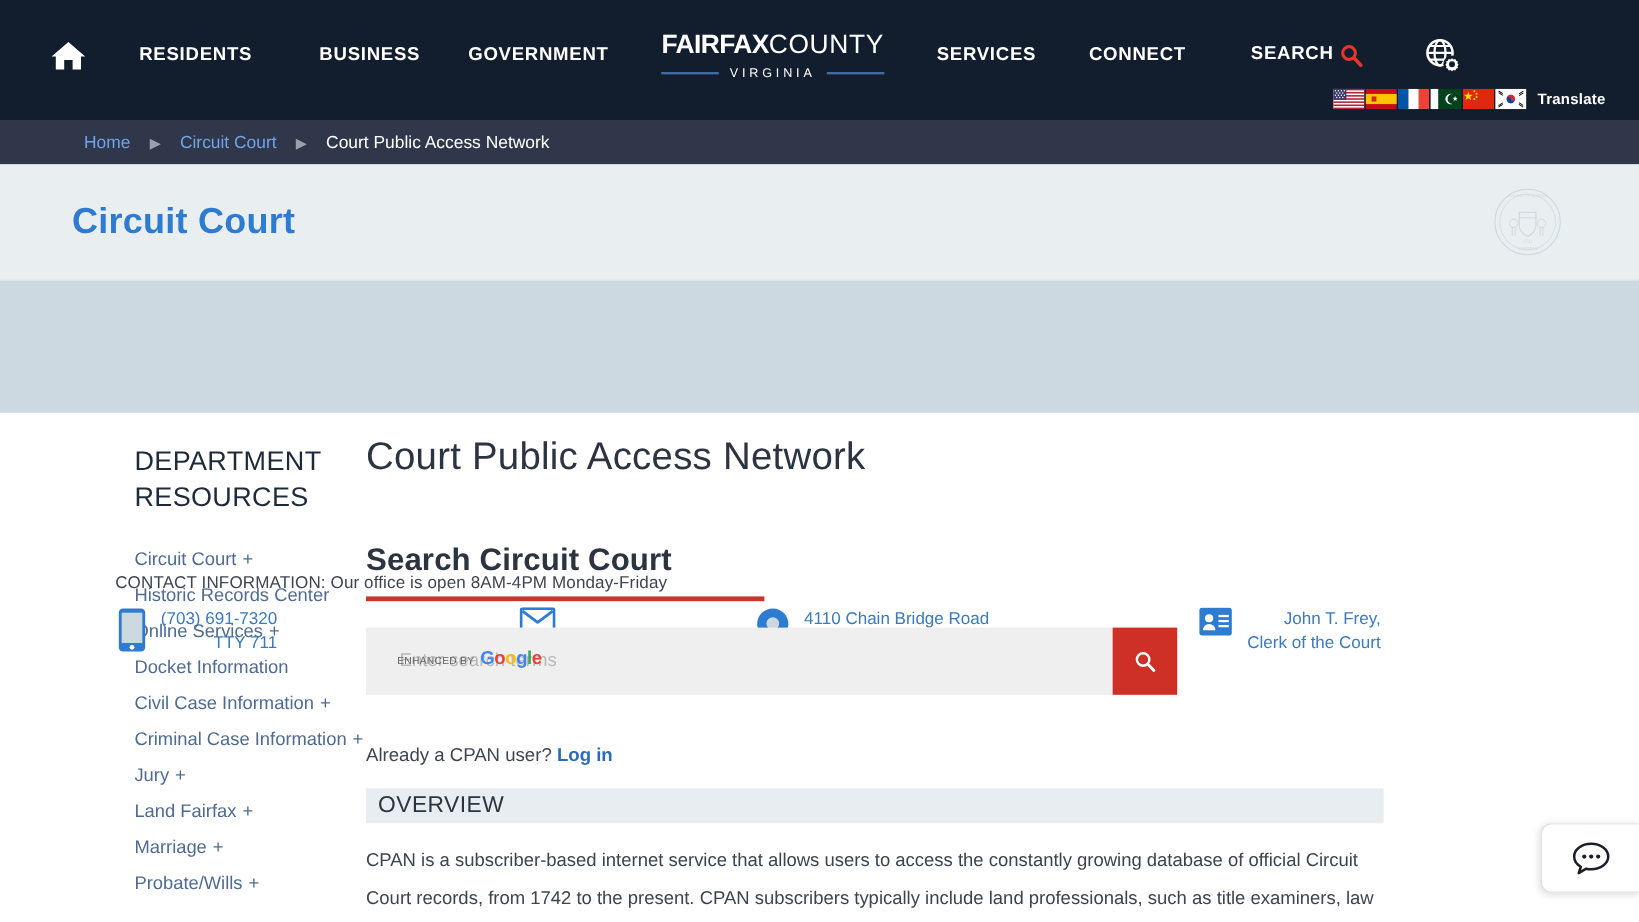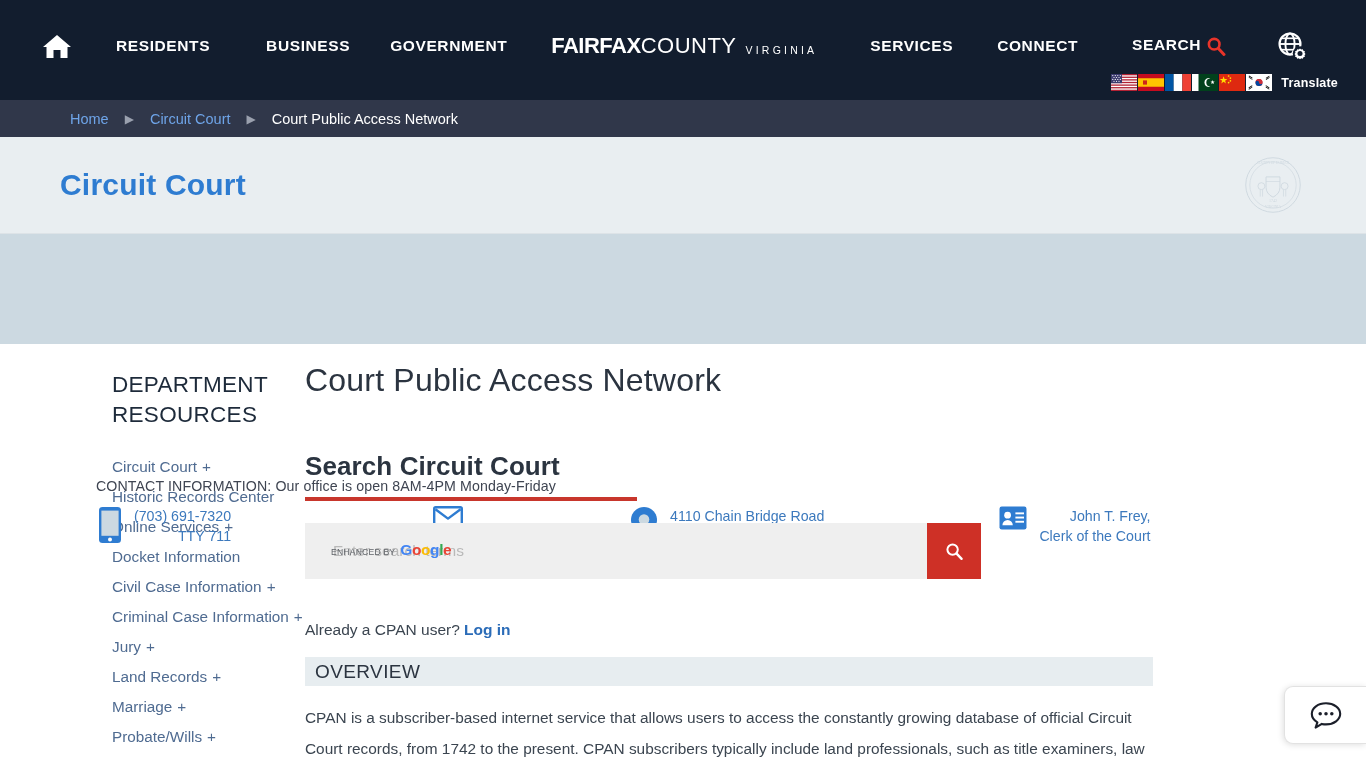--- a/index.html
+++ b/index.html
@@ -41,21 +41,21 @@
     white-space: nowrap;
     cursor: pointer;
   }
   .nav-spacer-1 { width: 56px; }
   .nav-spacer-2 { width: 40px; }
   .nav-spacer-5 { width: 44px; }
   .nav-spacer-6 { width: 54px; }
 
   .brand {
     display: flex;
-    flex-direction: row;
+    flex-direction: column;
     align-items: center;
     margin: 0 44px;
     cursor: pointer;
   }
   .brand-top {
     font-size: 22px;
     letter-spacing: -0.2px;
     color: #fff;
     line-height: 1;
     white-space: nowrap;
@@ -562,21 +562,21 @@
     <aside class="sidebar">
       <h2 class="dept-res-title">DEPARTMENT RESOURCES</h2>
       <ul class="side-list">
         <li class="side-item"><span>Circuit Court</span><span class="side-plus">+</span></li>
         <li class="side-item"><span>Historic Records Center</span><span class="side-plus"></span></li>
         <li class="side-item"><span>Online Services</span><span class="side-plus">+</span></li>
         <li class="side-item"><span>Docket Information</span><span class="side-plus"></span></li>
         <li class="side-item"><span>Civil Case Information</span><span class="side-plus">+</span></li>
         <li class="side-item"><span>Criminal Case Information</span><span class="side-plus">+</span></li>
         <li class="side-item"><span>Jury</span><span class="side-plus">+</span></li>
-        <li class="side-item"><span>Land Records</span><span class="side-plus">+</span></li>
+        <li class="side-item"><span>Land Fairfax</span><span class="side-plus">+</span></li>
         <li class="side-item"><span>Marriage</span><span class="side-plus">+</span></li>
         <li class="side-item"><span>Probate/Wills</span><span class="side-plus">+</span></li>
       </ul>
     </aside>
 
     <main class="main">
       <h1 class="main-h1">Court Public Access Network</h1>
 
       <h2 class="main-h2">Search Circuit Court</h2>
       <div class="h2-rule"></div>

